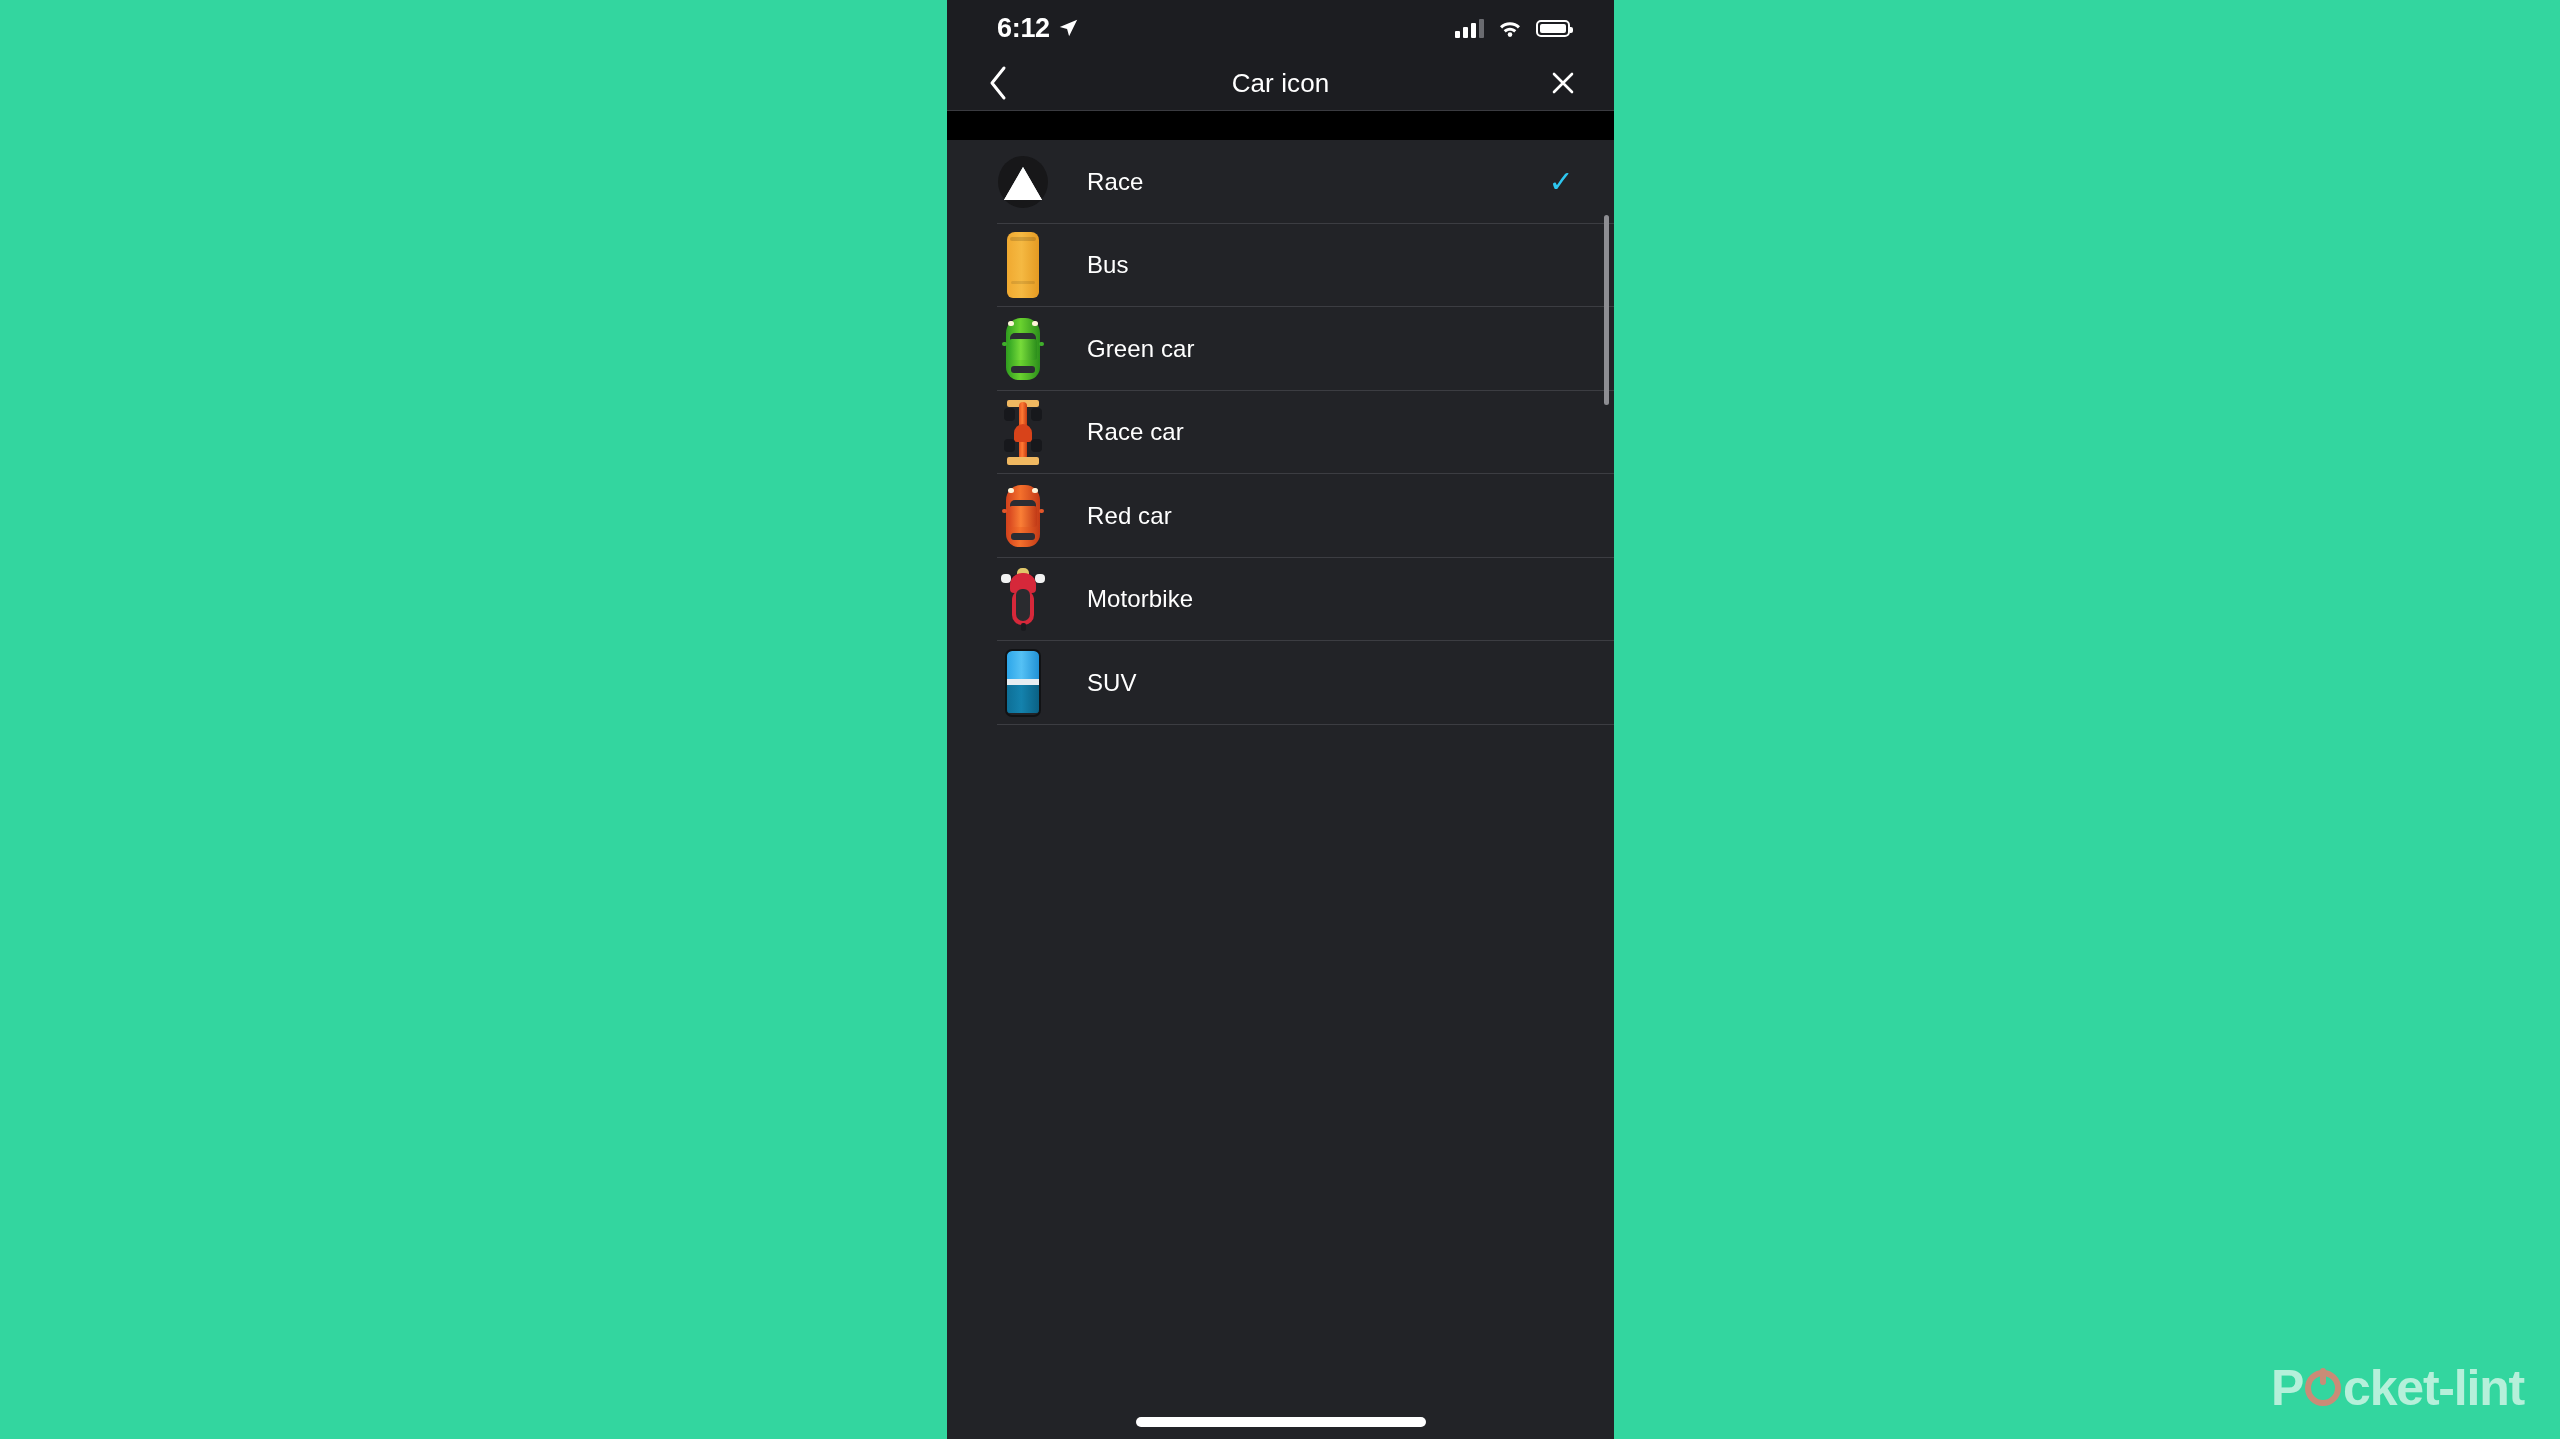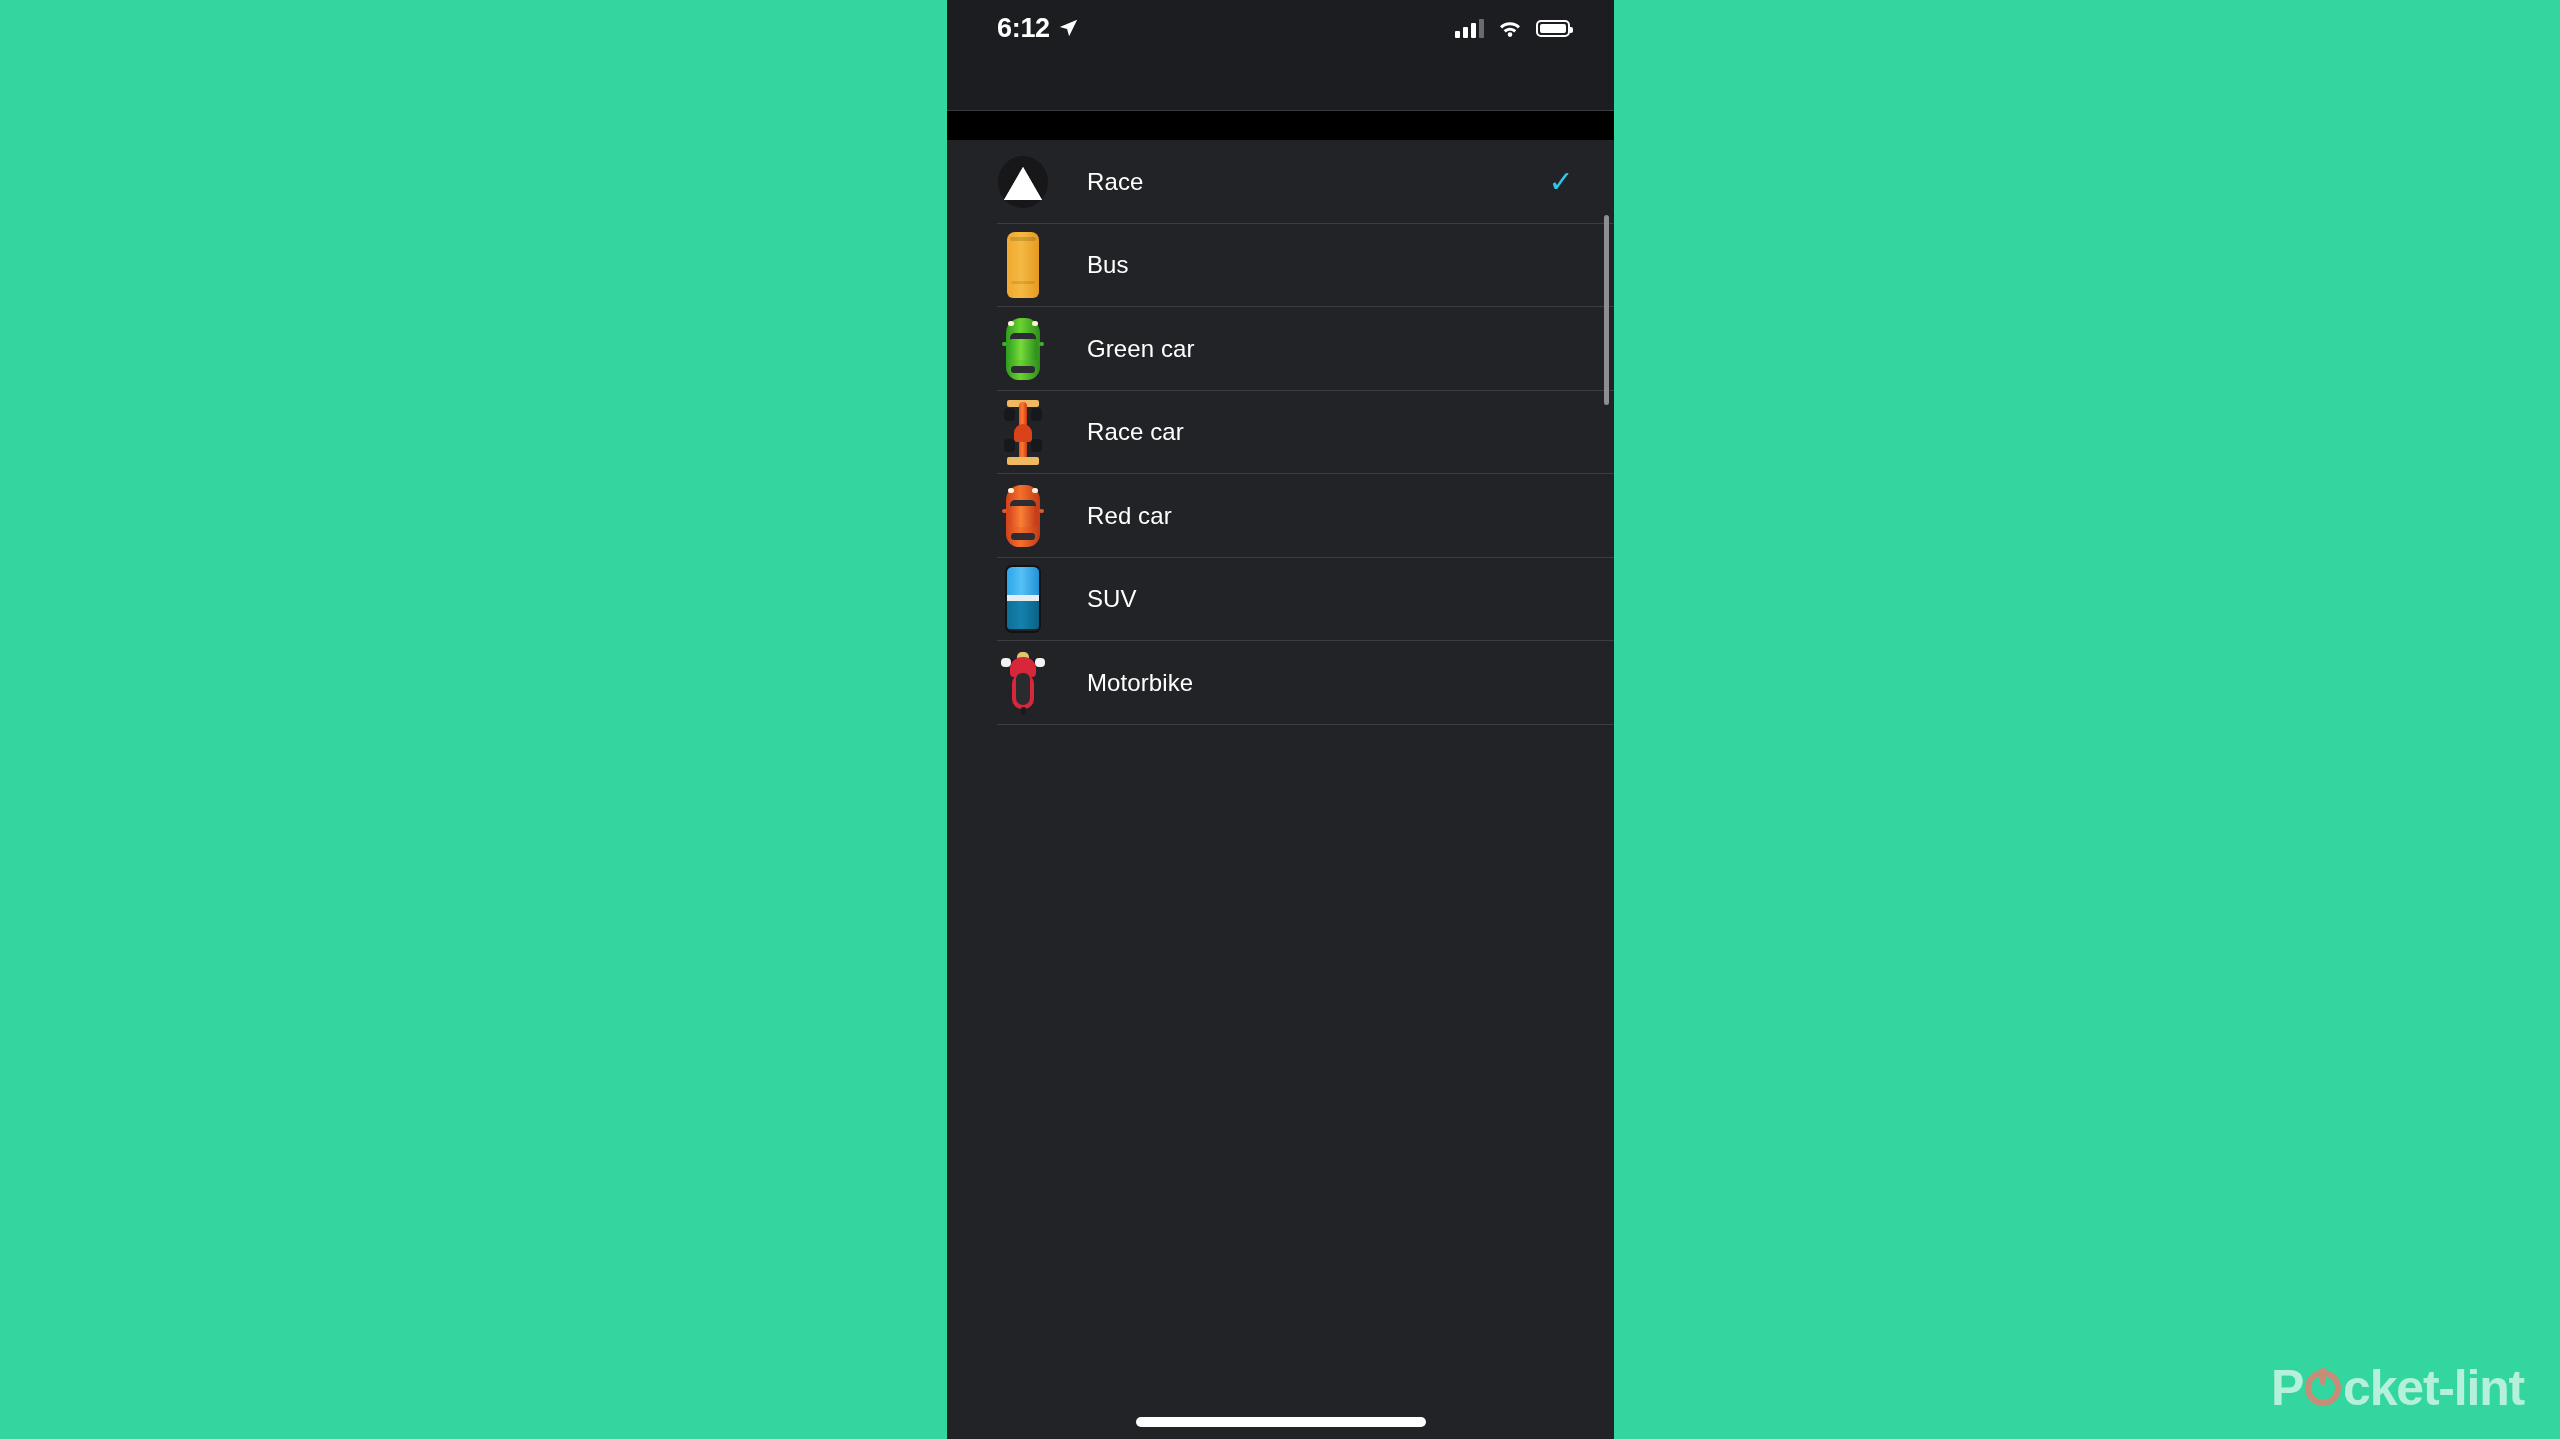--- a/index.html
+++ b/index.html
@@ -354,20 +354,33 @@
         <path d="M13 4.2c3.9 0 7.4 1.5 10 4l-2.1 2.2C18.7 8.4 16 7.2 13 7.2S7.3 8.4 5.1 10.4L3 8.2c2.6-2.5 6.1-4 10-4z" fill="#fff"></path>
         <path d="M13 9.8c2.4 0 4.6.9 6.3 2.4l-2.1 2.2c-1.1-1-2.6-1.6-4.2-1.6s-3.1.6-4.2 1.6l-2.1-2.2C8.4 10.7 10.6 9.8 13 9.8z" fill="#fff"></path>
         <circle cx="13" cy="16.6" r="2.3" fill="#fff"></circle>
       </svg>
       <span class="battery">
           <span></span>
         </span>
     </div>
   </div>
 
+  <div id="nav-header">
+    <button class="nav-btn">
+      <svg width="22" height="36" viewBox="0 0 22 36">
+        <path d="M17 3 L5 18 L17 33" stroke="#ffffff" stroke-width="3" fill="none" stroke-linecap="round" stroke-linejoin="round"></path>
+      </svg>
+    </button>
+    <div id="nav-title">Car icon</div>
+    <button class="nav-btn">
+      <svg width="26" height="26" viewBox="0 0 26 26">
+        <path d="M4 4 L22 22 M22 4 L4 22" stroke="#ffffff" stroke-width="2.6" fill="none" stroke-linecap="round"></path>
+      </svg>
+    </button>
+  </div>
 
   <div id="black-strip"></div>
 
   <div id="icon-list">
 
     <div class="row">
       <div class="row-icon">
         <div class="arrow-badge">
             <div class="arrow-glyph"></div>
           </div>
@@ -430,48 +443,48 @@
           <span class="mirror-r" style="background:#e2562a;"></span>
         </div>
       </div>
       <div class="row-label">Red car</div>
       <div class="row-check"></div>
     </div>
 
 
     <div class="row">
       <div class="row-icon">
-        <div class="suv">
-          <span class="top"></span>
-          <span class="strip"></span>
-          <span class="body"></span>
-          <span class="frame"></span>
-        </div>
-      </div>
-      <div class="row-label">SUV</div>
-      <div class="row-check"></div>
-    </div>
-
-    <div class="row">
-      <div class="row-icon">
         <div class="bike">
           <span class="shield"></span>
           <span class="bar"></span>
           <span class="grip-l"></span>
             <span class="grip-r"></span>
           <span class="front"></span>
           <span class="seat"></span>
           <span class="seat-in"></span>
           <span class="tail"></span>
         </div>
       </div>
       <div class="row-label">Motorbike</div>
       <div class="row-check"></div>
     </div>
 
+    <div class="row">
+      <div class="row-icon">
+        <div class="suv">
+          <span class="top"></span>
+          <span class="strip"></span>
+          <span class="body"></span>
+          <span class="frame"></span>
+        </div>
+      </div>
+      <div class="row-label">SUV</div>
+      <div class="row-check"></div>
+    </div>
+
   </div>
 
   <div id="scroll-track"></div>
   <div id="scroll-thumb"></div>
 
   <div id="home-indicator"></div>
 </div>
 
 <div id="watermark">
   <span>P</span>

